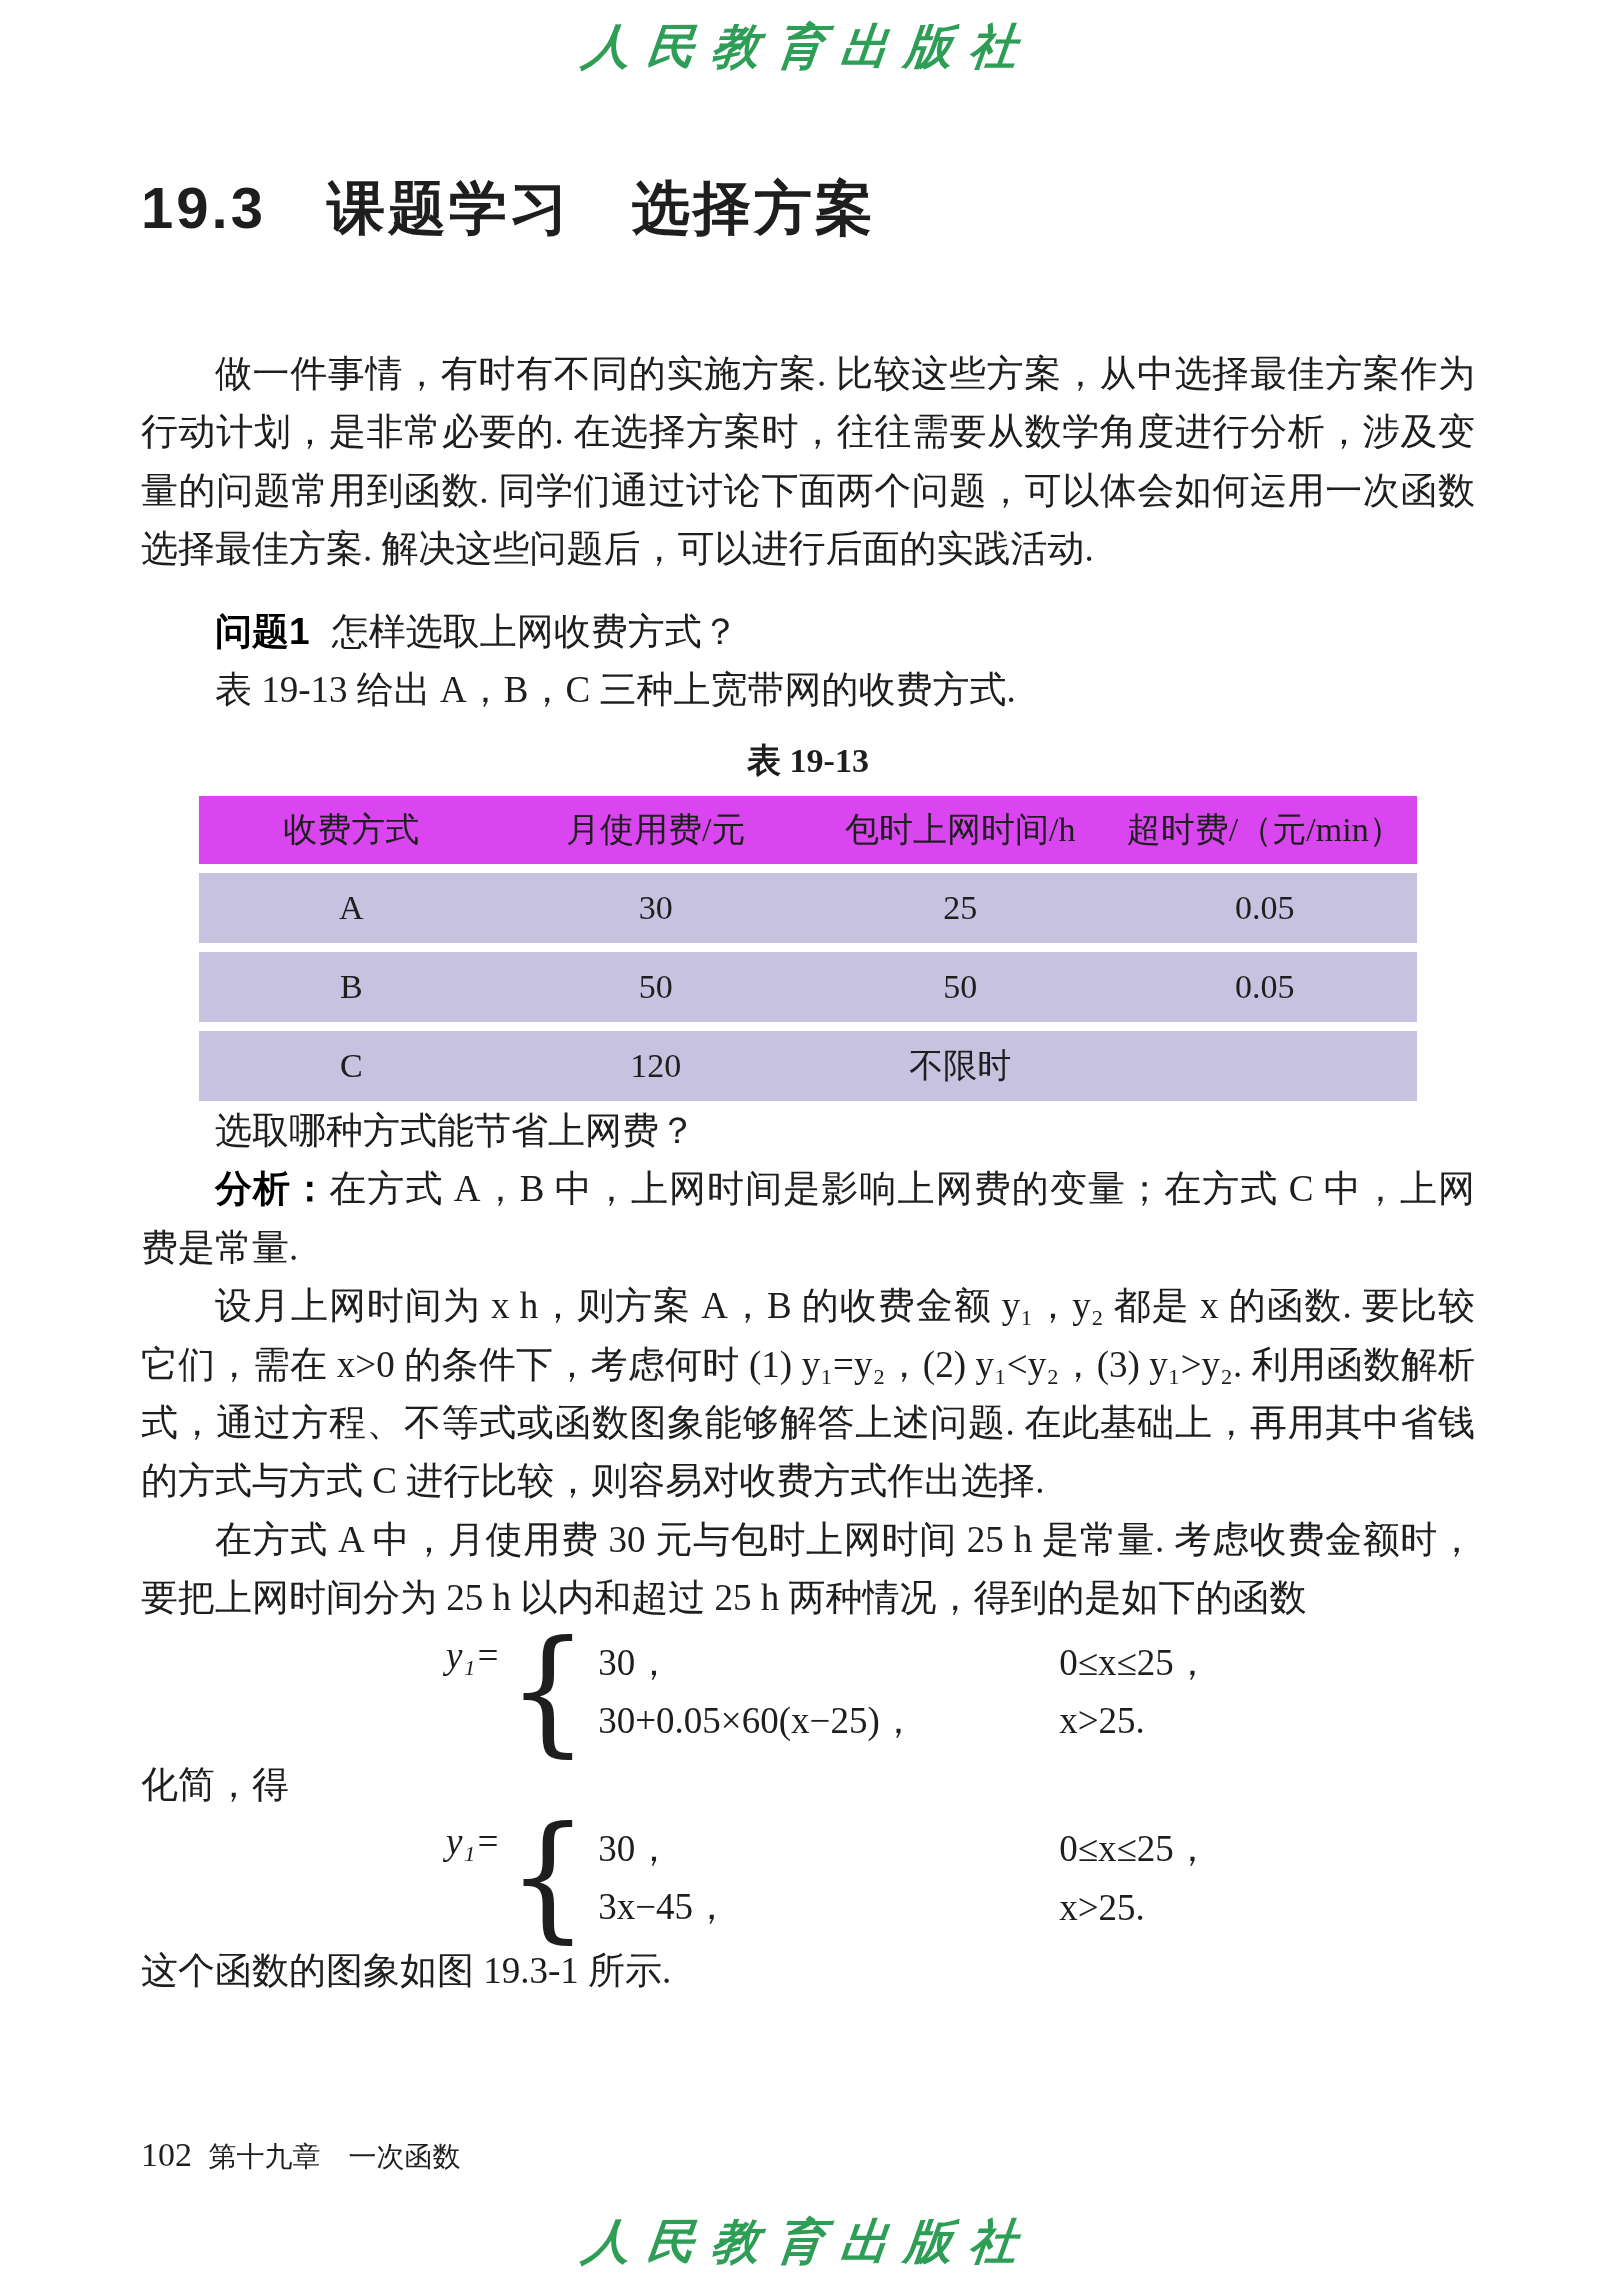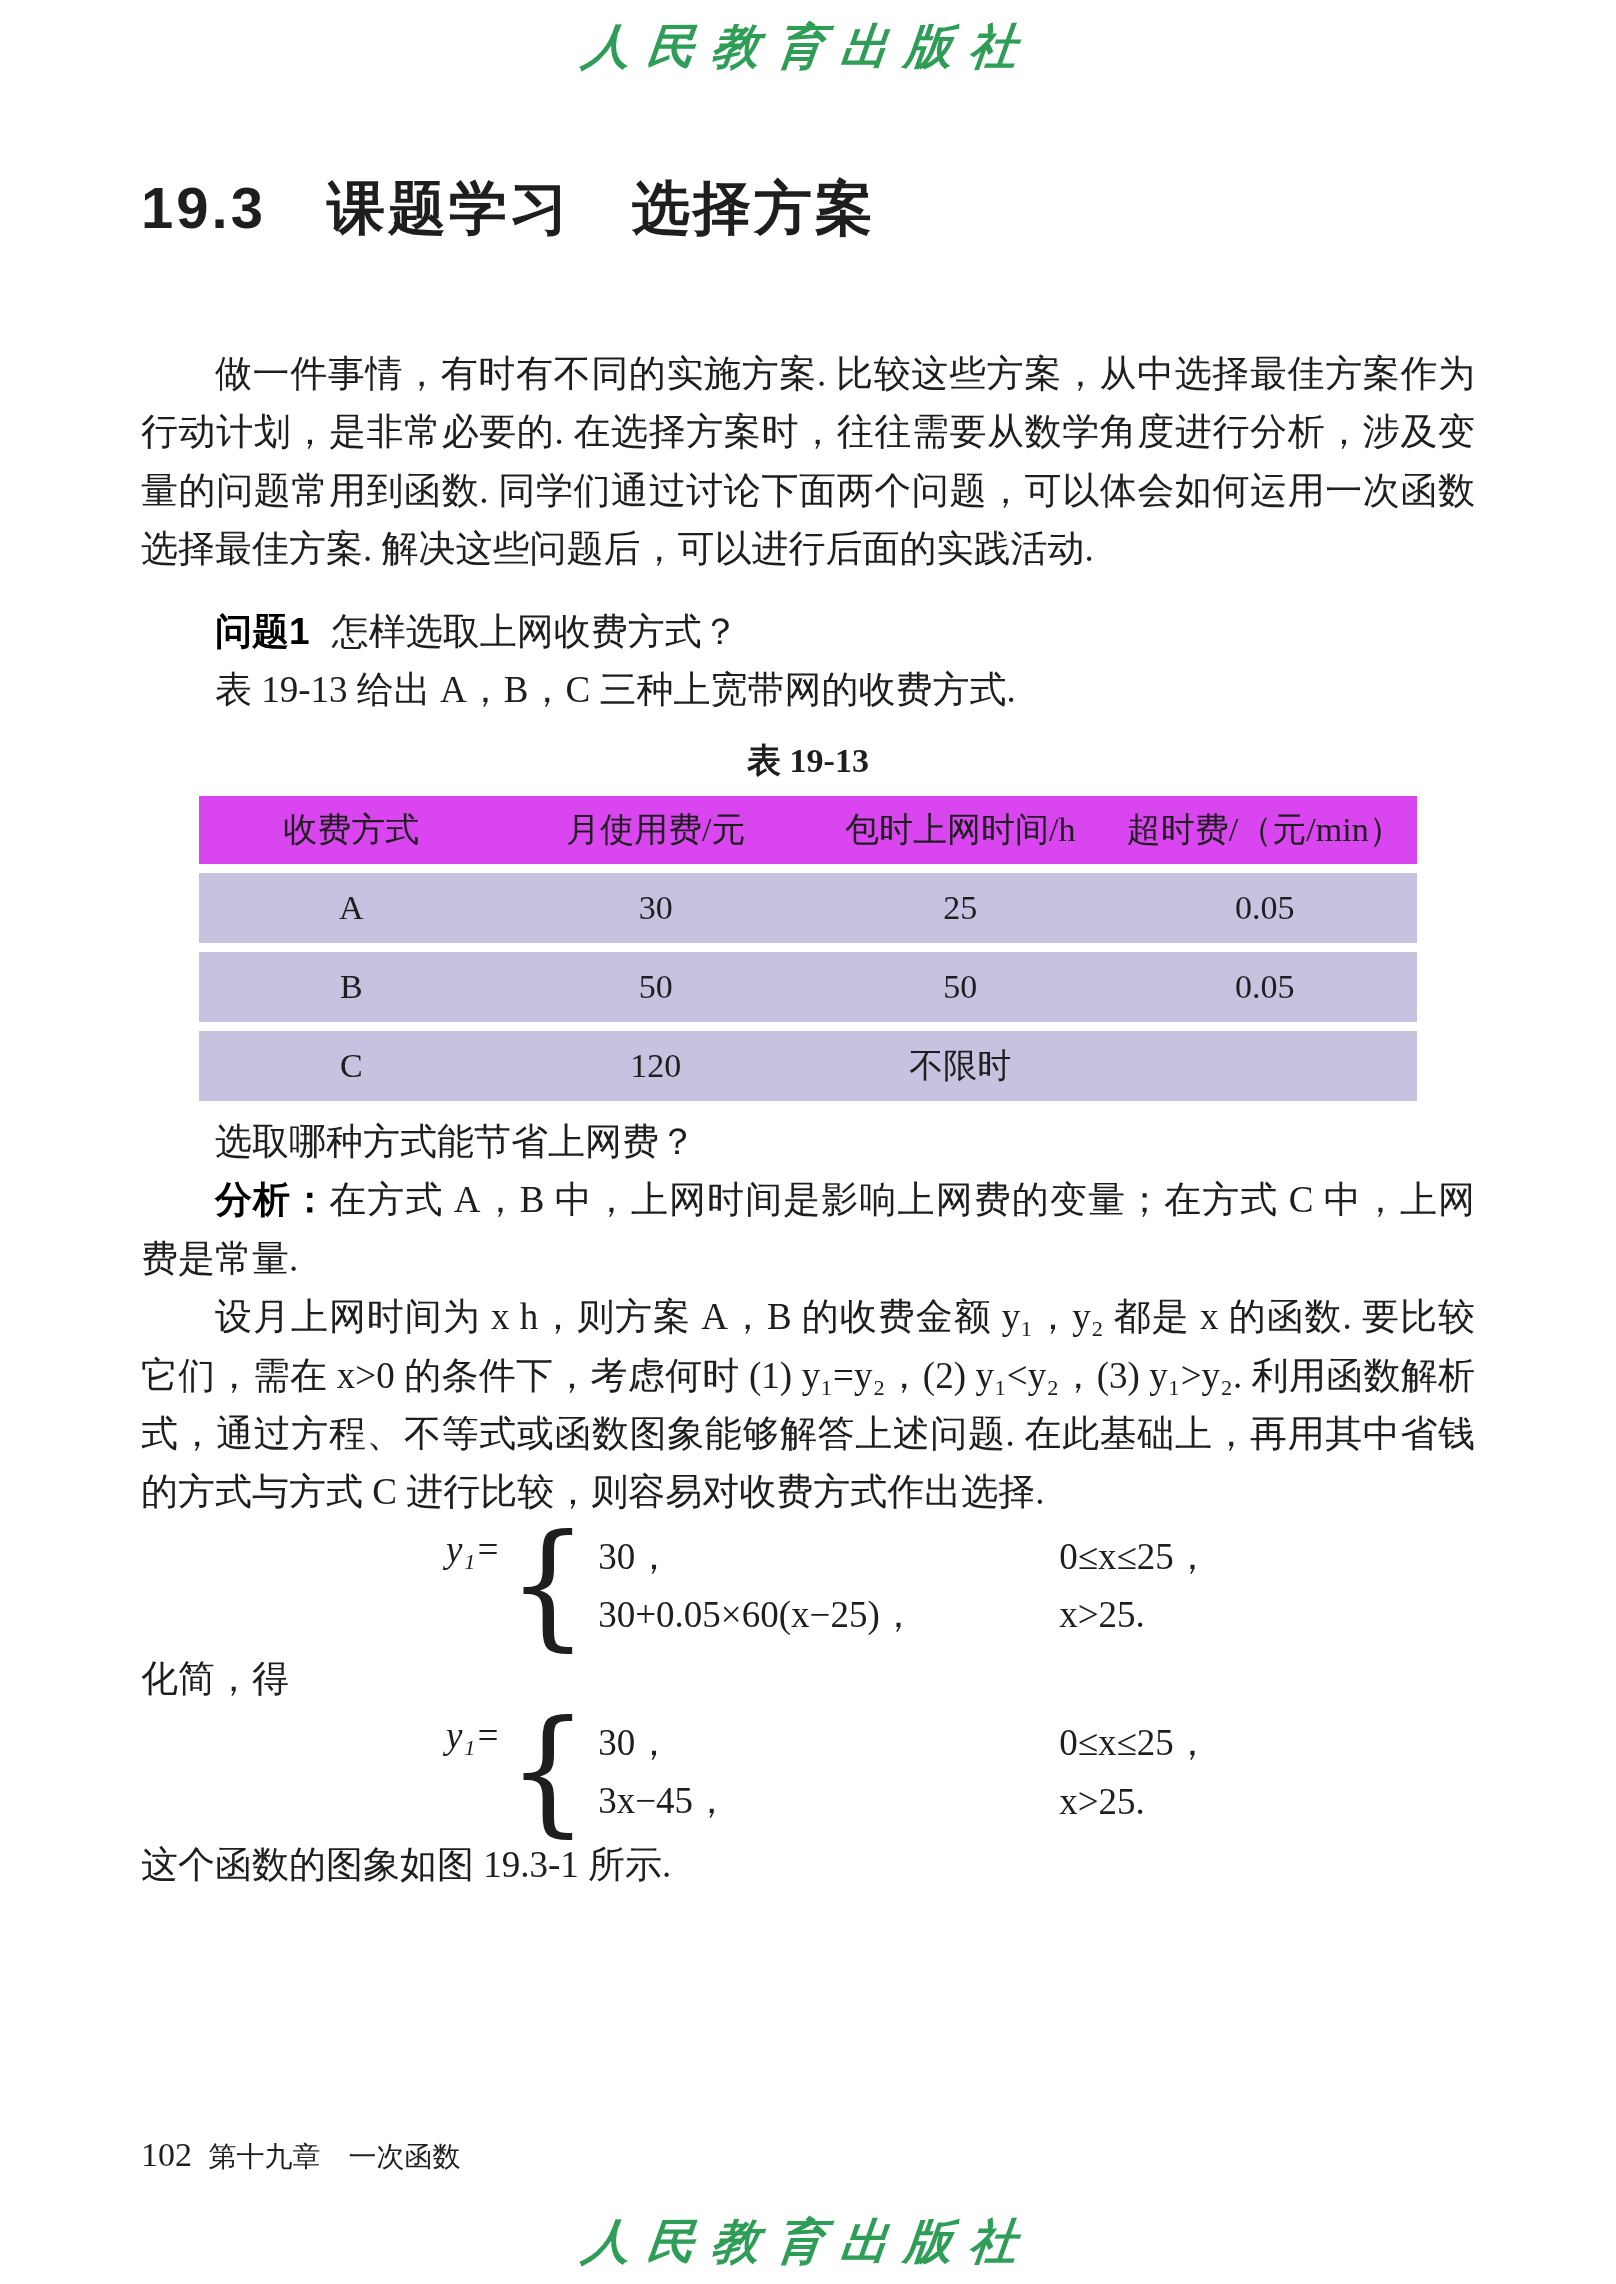--- a/index.html
+++ b/index.html
@@ -27,21 +27,21 @@
     font-size: 58px; font-weight: bold; letter-spacing: 3px;
     font-family: "Liberation Sans", "DejaVu Sans", sans-serif;
   }
 
   p.body-line {
     font-size: 37px; line-height: 1.58; text-align: justify;
   }
   .indent { text-indent: 2em; }
   .mt-intro { margin-top: 97px; }
   .mt-q1 { margin-top: 24px; }
-  .mt-followup { margin-top: 12px; }
+  .mt-followup { margin-top: 1px; }
 
   .accent {
     color: #000000; font-weight: bold;
     font-family: "Liberation Sans", "DejaVu Sans", sans-serif;
   }
   .label-gap { display: inline-block; width: 0.6em; }
 
   .table-caption {
     margin-top: 18px; text-align: center;
     font-size: 34px; font-weight: bold;
@@ -128,20 +128,21 @@
       <div class="fee-cell"></div>
     </div>
   </div>
 
   <p class="body-line indent mt-followup">选取哪种方式能节省上网费？</p>
 
   <p class="body-line indent"><span class="accent">分析：</span><span>在方式 A，B 中，上网时间是影响上网费的变量；在方式 C 中，上网费是常量.</span></p>
 
   <p class="body-line indent">设月上网时间为 x h，则方案 A，B 的收费金额 y₁，y₂ 都是 x 的函数. 要比较它们，需在 x&gt;0 的条件下，考虑何时 (1) y₁=y₂，(2) y₁&lt;y₂，(3) y₁&gt;y₂. 利用函数解析式，通过方程、不等式或函数图象能够解答上述问题. 在此基础上，再用其中省钱的方式与方式 C 进行比较，则容易对收费方式作出选择.</p>
 
+  <p class="body-line indent">在方式 A 中，月使用费 30 元与包时上网时间 25 h 是常量. 考虑收费金额时，要把上网时间分为 25 h 以内和超过 25 h 两种情况，得到的是如下的函数</p>
 
   <div class="formula">
     <span class="flhs">y₁=</span>
     <span class="brace">{</span>
     <div class="cases">
       <div class="case-row">
         <span class="expr">30，</span>
         <span class="cond">0≤x≤25，</span>
       </div>
       <div class="case-row">

